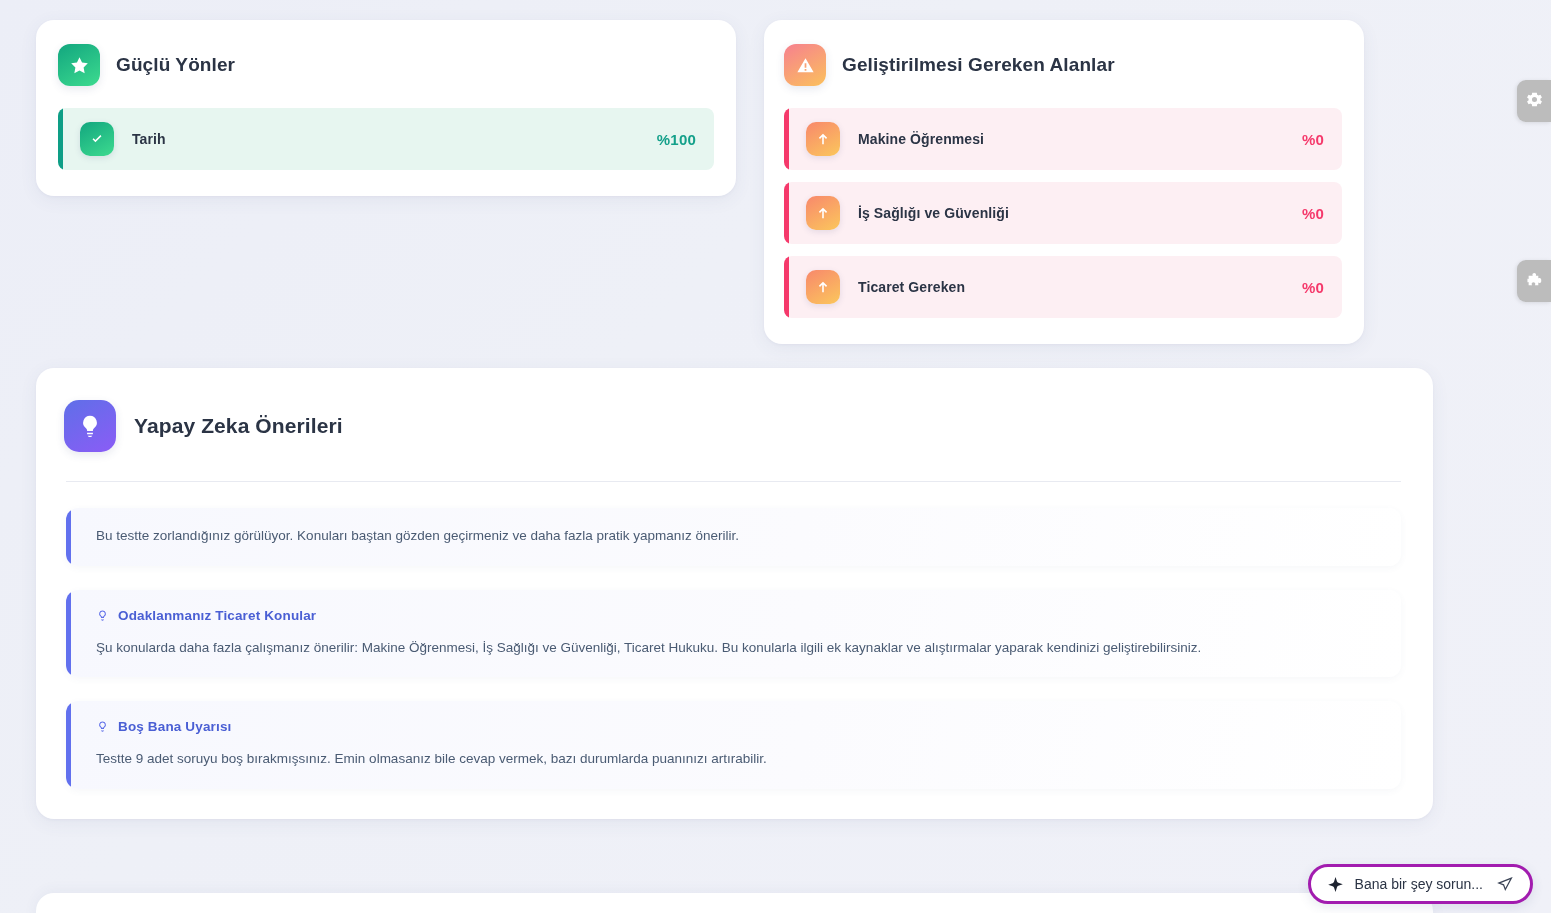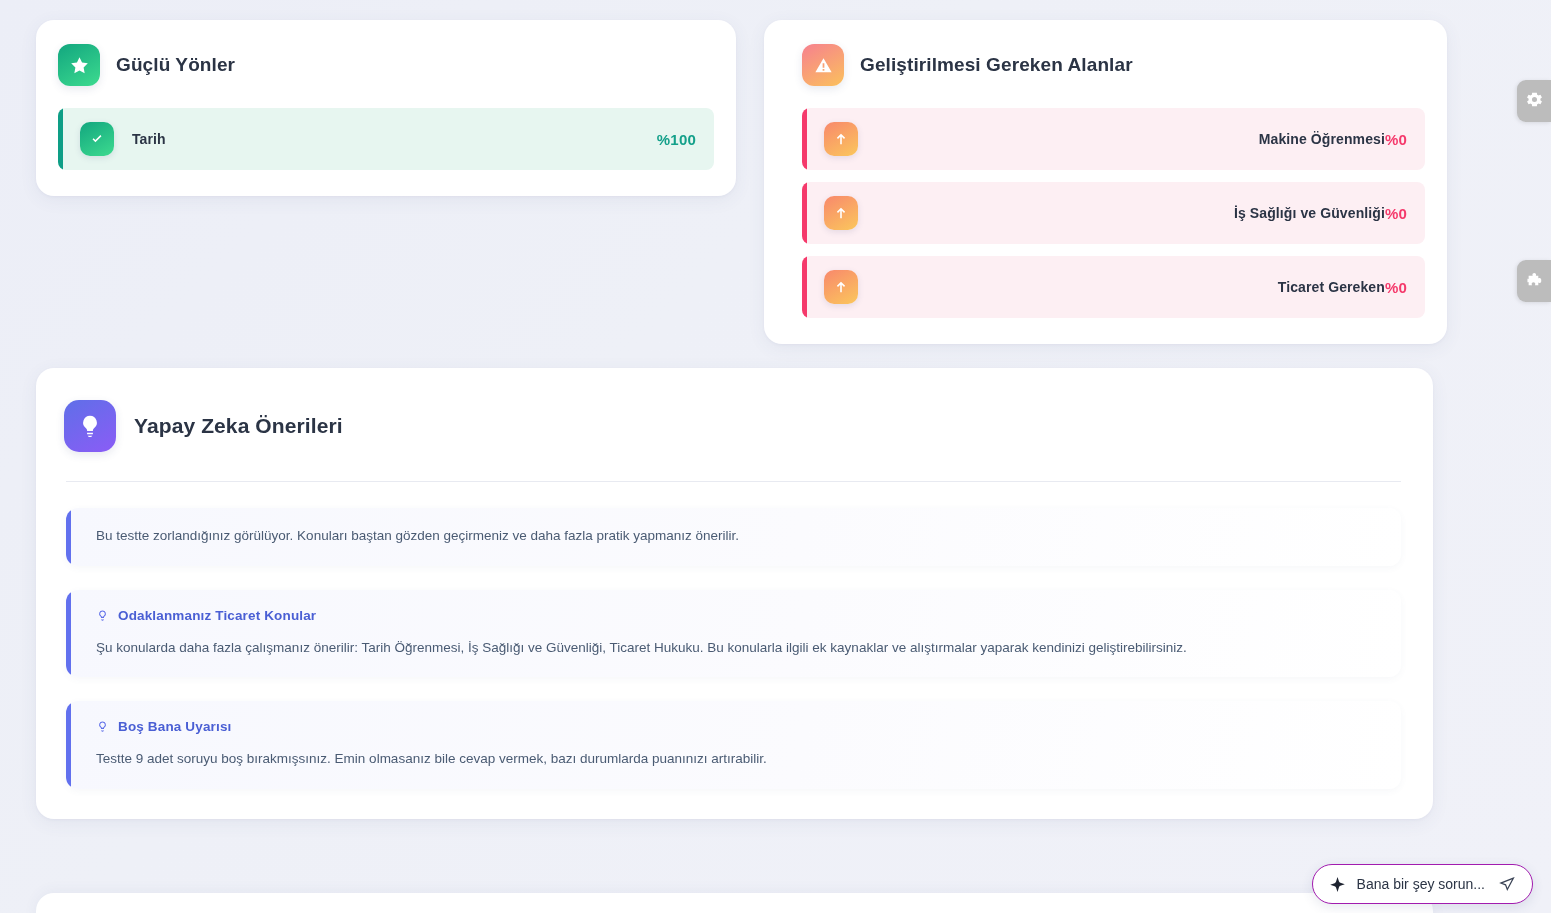--- a/index.html
+++ b/index.html
@@ -36,23 +36,22 @@
     border-radius: 18px;
     box-shadow: 0 4px 18px rgba(70, 80, 130, 0.07), 0 1px 3px rgba(70,80,130,0.05);
   }
 
   .card-strengths {
     width: 700px;
     padding: 24px 22px 26px 22px;
   }
 
   .card-weaknesses {
-    width: 683px;
-    padding: 24px 22px 26px 38px;
-    text-align: right;
+    width: 600px;
+    padding: 24px 22px 26px 20px;
   }
 
   .card-head {
     display: flex;
     align-items: center;
     gap: 16px;
     margin-bottom: 22px;
   }
 
   .head-icon {
@@ -243,21 +242,21 @@
   .edge-tab-gear   { top: 80px; }
   .edge-tab-puzzle { top: 260px; }
 
   
   .ask-bubble {
     position: absolute;
     right: 18px;
     bottom: 9px;
     height: 40px;
     background: #ffffff;
-    border: 1px solid #a21caf;
+    border: 3px solid #a21caf;
     border-radius: 22px;
     display: flex;
     align-items: center;
     gap: 11px;
     padding: 0 16px 0 16px;
     box-shadow: 0 3px 12px rgba(60,70,120,0.12);
   }
   .ask-spark { width: 17px; height: 17px; flex: 0 0 auto; }
   .ask-spark svg { width: 17px; height: 17px; fill: #1d2330; display: block; }
   .ask-text {
@@ -358,21 +357,21 @@
 
     <div class="sug">
       <div class="sug-head">
         <span class="sug-bulb">
           <svg viewBox="0 0 24 24">
               <path d="M12 2.6a6.3 6.3 0 00-3.7 11.4c.6.5 1 1.2 1 2v.6h5.4v-.6c0-.8.4-1.5 1-2A6.3 6.3 0 0012 2.6zm0 2a4.3 4.3 0 012.5 7.8c-.7.5-1.2 1.2-1.5 2h-2c-.3-.8-.8-1.5-1.5-2A4.3 4.3 0 0112 4.6zM9.3 18.3h5.4v1.3H9.3zm.6 2.6h4.2c-.3.8-1.1 1.3-2.1 1.3s-1.8-.5-2.1-1.3z"></path>
             </svg>
         </span>
         <span class="sug-title">Odaklanmanız Ticaret Konular</span>
       </div>
-      <div class="sug-body">Şu konularda daha fazla çalışmanız önerilir: Tarih Öğrenmesi, İş Sağlığı ve Güvenliği, Ticaret Hukuku. Bu konularla ilgili ek kaynaklar ve alıştırmalar yaparak kendinizi geliştirebilirsiniz.</div>
+      <div class="sug-body">Şu konularda daha fazla çalışmanız önerilir: Makine Öğrenmesi, İş Sağlığı ve Güvenliği, Ticaret Hukuku. Bu konularla ilgili ek kaynaklar ve alıştırmalar yaparak kendinizi geliştirebilirsiniz.</div>
     </div>
 
     <div class="sug">
       <div class="sug-head">
         <span class="sug-bulb">
           <svg viewBox="0 0 24 24">
               <path d="M12 2.6a6.3 6.3 0 00-3.7 11.4c.6.5 1 1.2 1 2v.6h5.4v-.6c0-.8.4-1.5 1-2A6.3 6.3 0 0012 2.6zm0 2a4.3 4.3 0 012.5 7.8c-.7.5-1.2 1.2-1.5 2h-2c-.3-.8-.8-1.5-1.5-2A4.3 4.3 0 0112 4.6zM9.3 18.3h5.4v1.3H9.3zm.6 2.6h4.2c-.3.8-1.1 1.3-2.1 1.3s-1.8-.5-2.1-1.3z"></path>
             </svg>
         </span>
         <span class="sug-title">Boş Bana Uyarısı</span>

